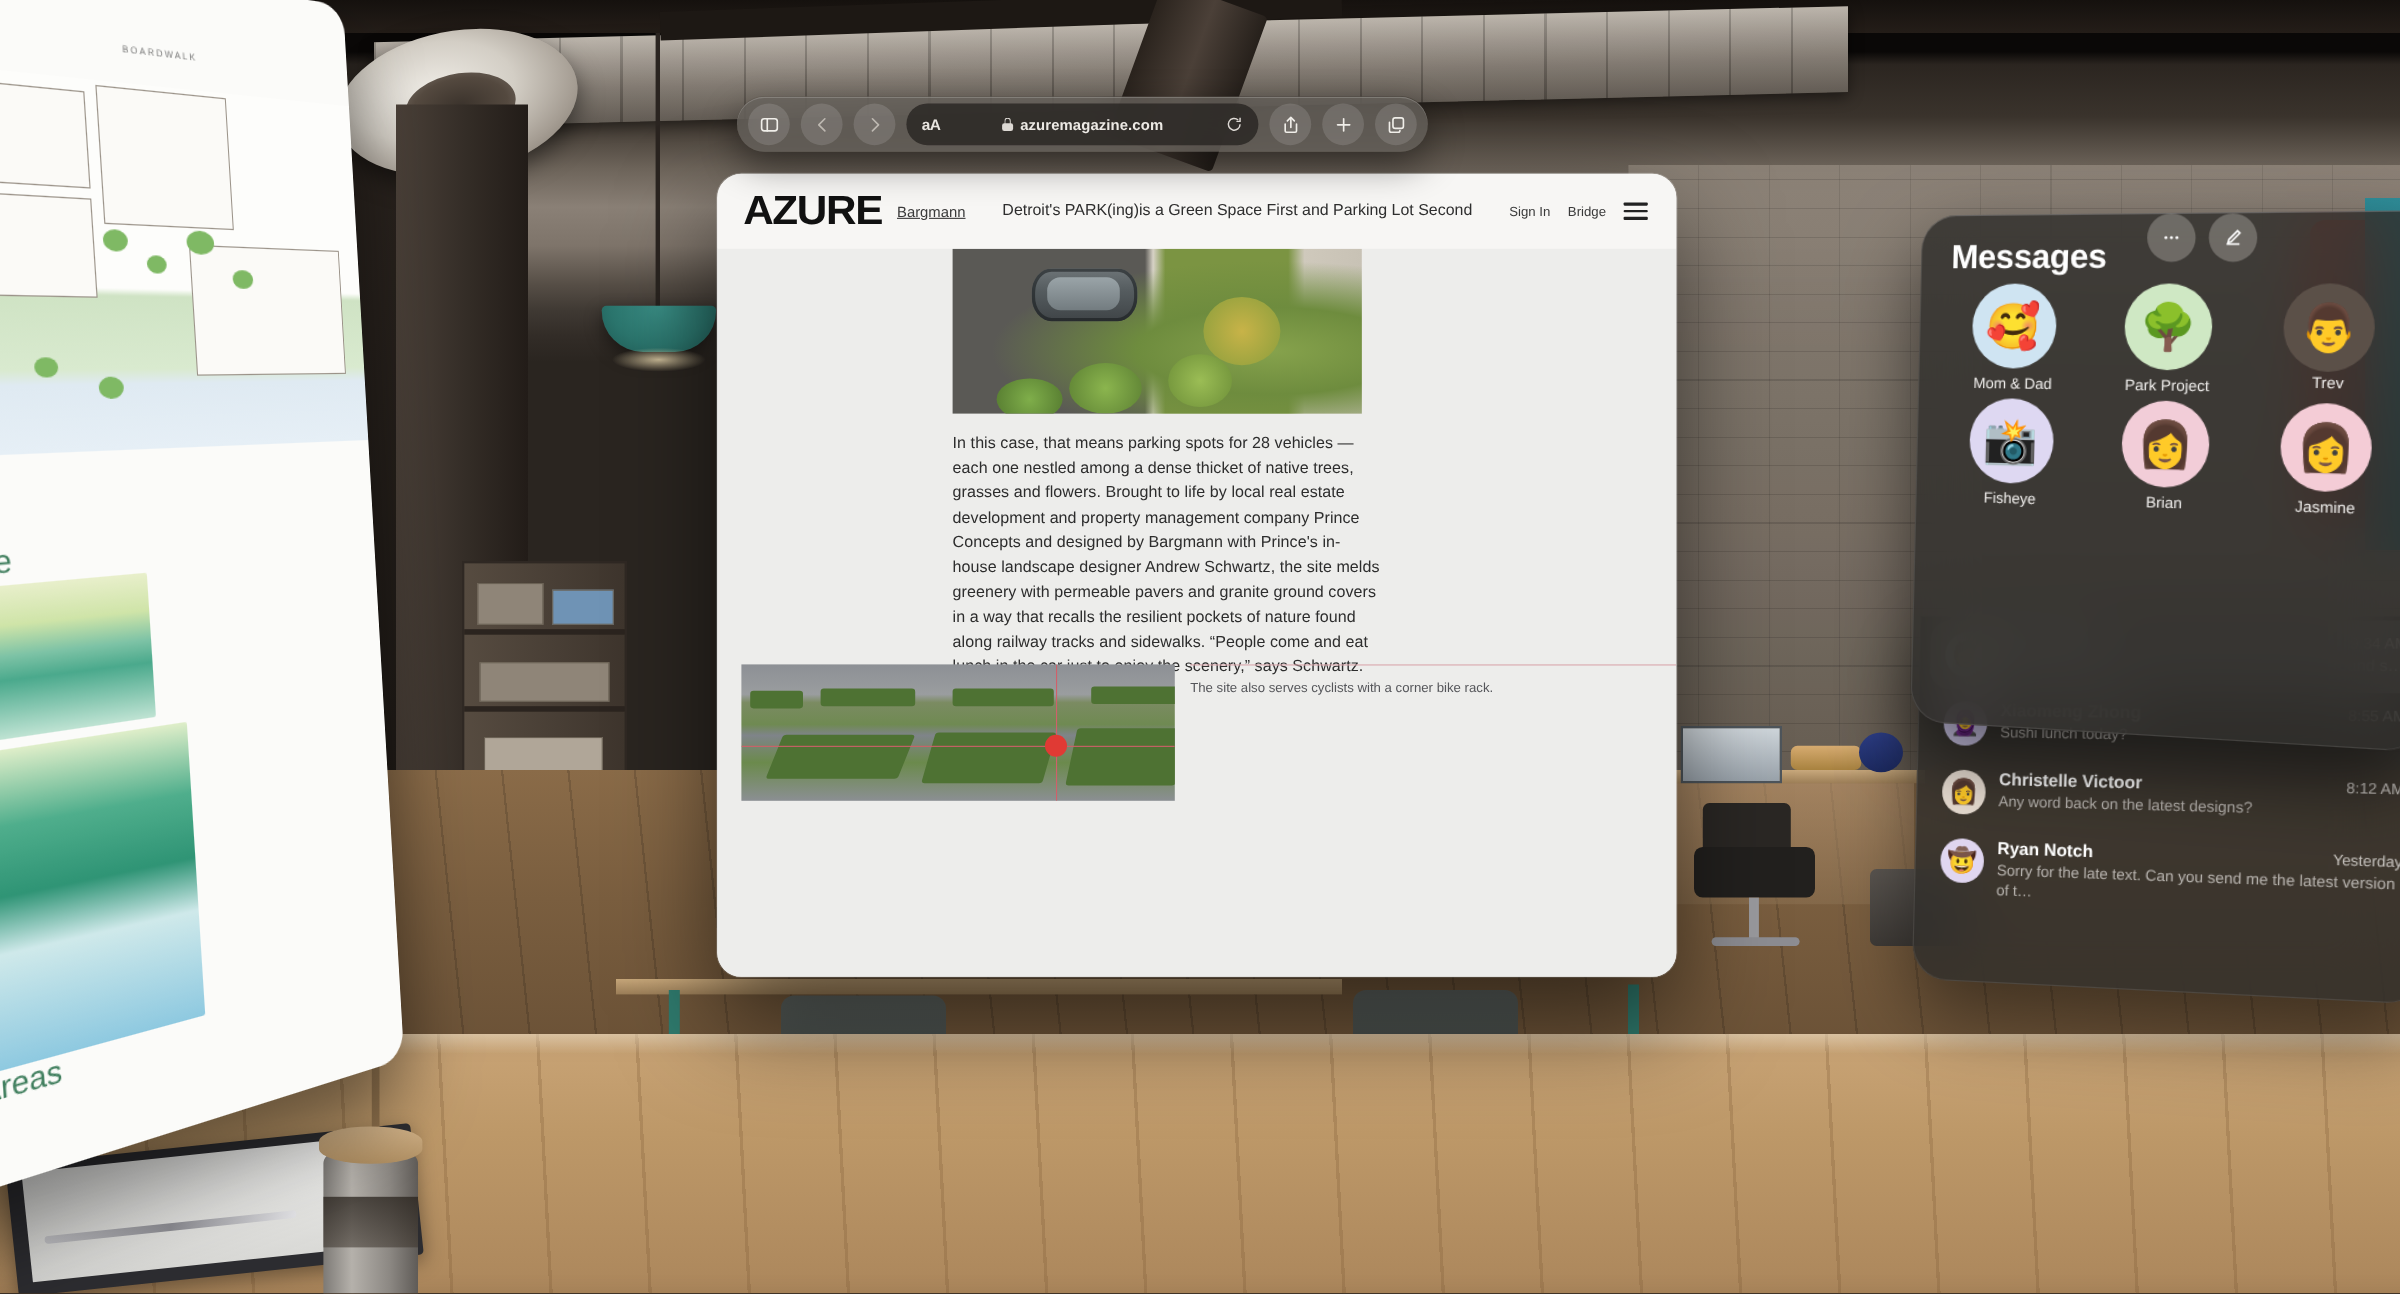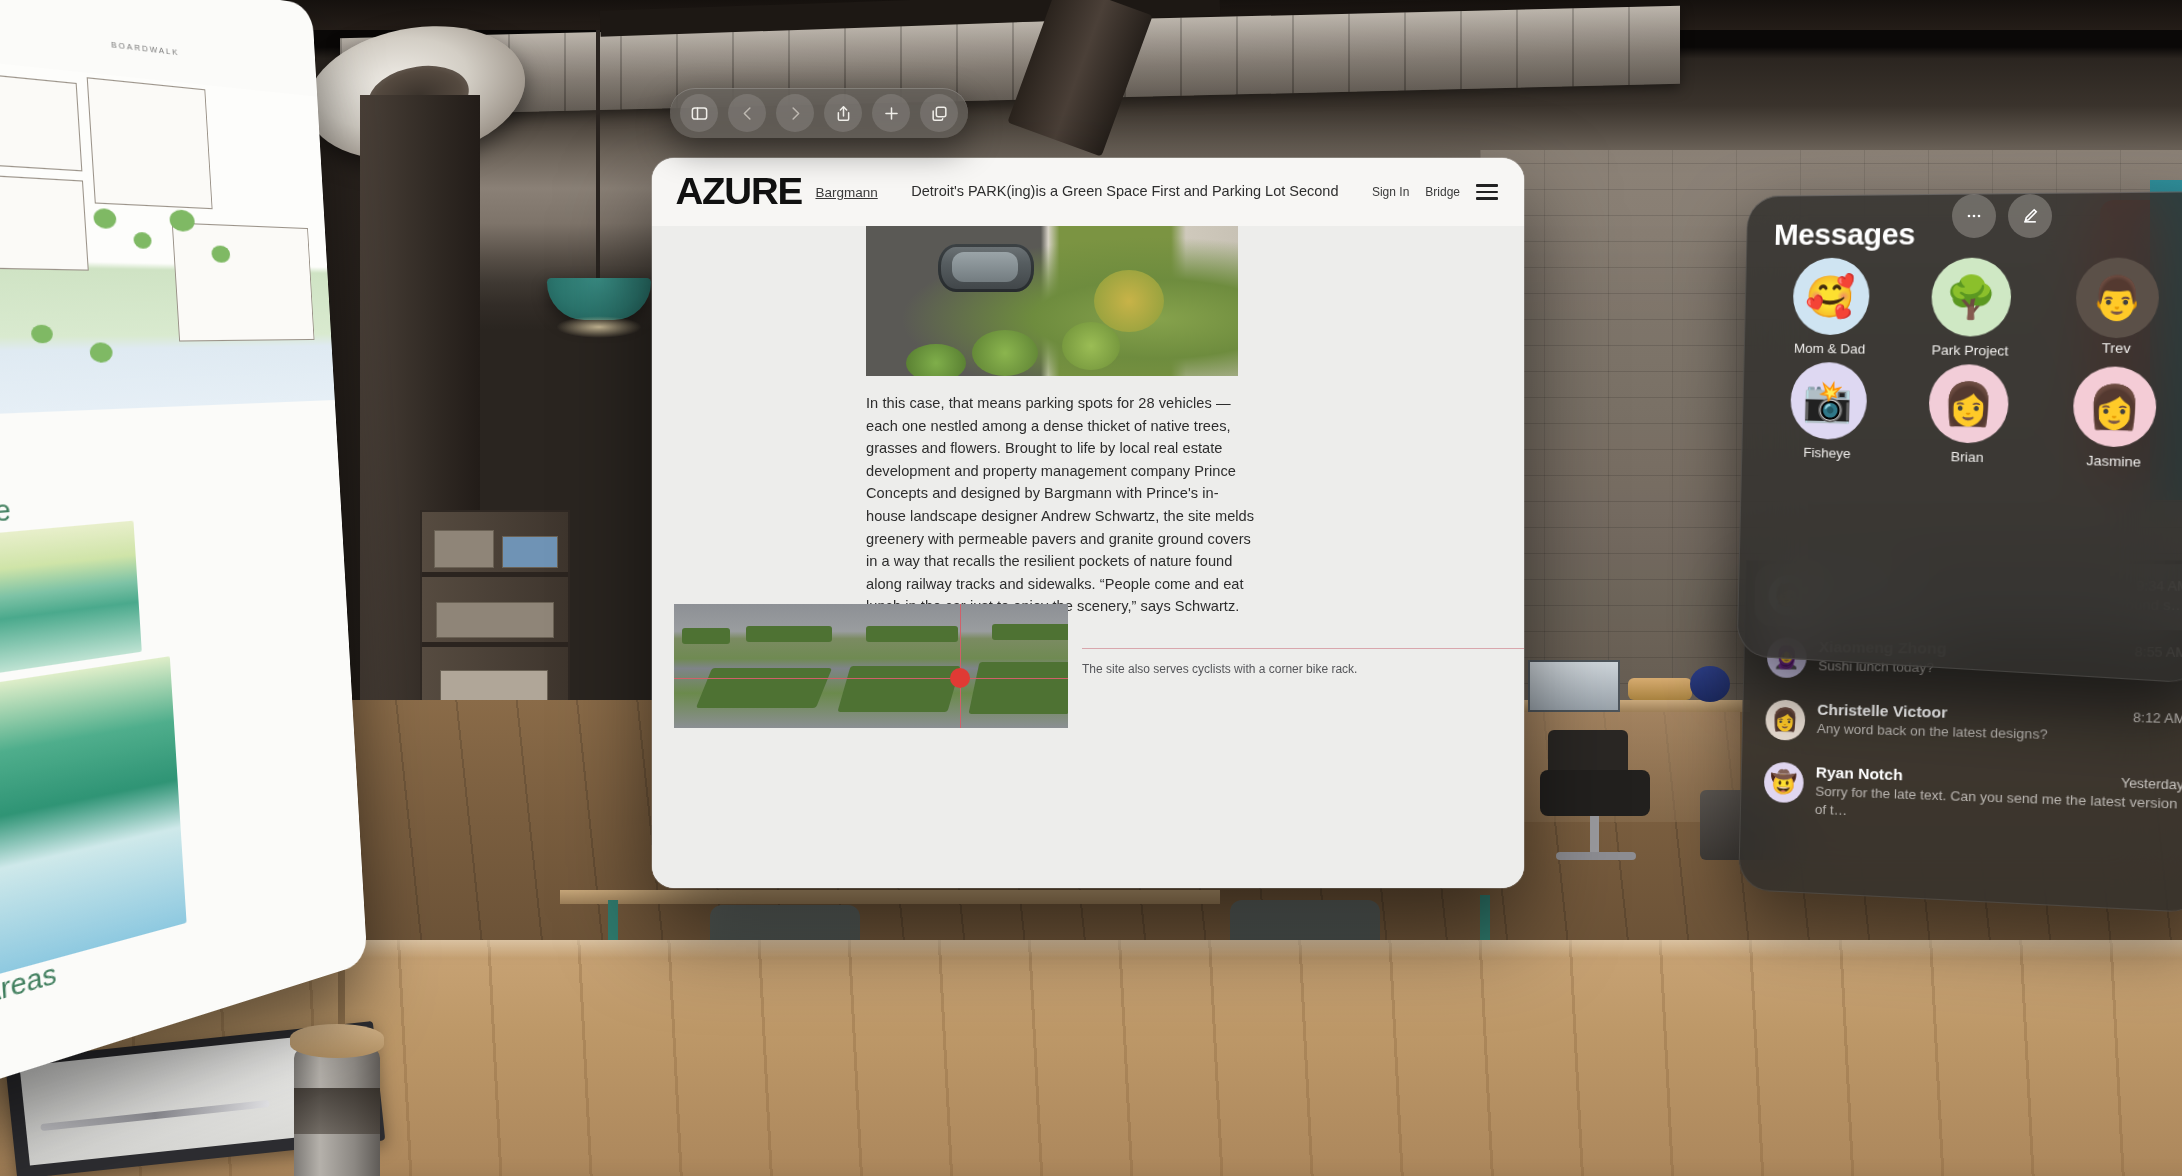--- a/index.html
+++ b/index.html
@@ -290,21 +290,21 @@
   .lower-img{
     position:relative; width:394px; height:124px;
     background:
       linear-gradient(180deg,#8d9095 0%, #9a9d9f 22%, #7b8b62 28%, #6f8a52 44%, #7f8489 52%, #6b8a4c 72%, #8b8f93 100%);
     overflow:hidden;
   }
   .hedge{ position:absolute; height:16px; background:#4e7233; border-radius:3px;}
   .redline-h{position:absolute; left:0; width:100%; height:1.4px; background:#d0606a;}
   .redline-v{position:absolute; top:0; width:1.4px; height:100%; background:#d0606a;}
   .red-dot{position:absolute; width:20px;height:20px;border-radius:50%;background:#e03a34;}
-  .captions{ flex:1; padding-left:14px;margin-top:44px; }
+  .captions{ flex:1; padding-left:14px; }
   .caption{
     font-size:12px; color:#55565a; line-height:1.42; padding:12px 14px 14px 0;
   }
   .caption + .caption{ border-top:1px solid #d9a7ad; }
   .cap-sep-top{ border-top:1px solid #d9a7ad; }
 
   
   #board{
     position:absolute; left:-300px; top:10px; width:640px; height:960px;
     background:#fbfbf9;
@@ -499,20 +499,36 @@
     <svg viewBox="0 0 24 24">
         <polyline points="15,5 8,12 15,19"></polyline>
       </svg>
   </button>
   <button class="tb-btn dim" aria-label="forward">
     <svg viewBox="0 0 24 24">
         <polyline points="9,5 16,12 9,19"></polyline>
       </svg>
   </button>
 
+  <div id="urlbar">
+    <span class="aa">aA</span>
+    <span class="mid">
+      <span class="lock">
+          <span class="shk"></span>
+          <span class="body"></span>
+        </span>
+      <span class="host">azuremagazine.com</span>
+    </span>
+    <span class="reload">
+      <svg viewBox="0 0 24 24">
+          <path d="M20 12a8 8 0 1 1-2.6-5.9"></path>
+          <polyline points="20,3 20,8 15,8"></polyline>
+        </svg>
+    </span>
+  </div>
 
   <button class="tb-btn" aria-label="share">
     <svg viewBox="0 0 24 24">
         <path d="M12 15V4"></path>
         <polyline points="8,7.5 12,3.5 16,7.5"></polyline>
         <path d="M5.5 11v8a1.5 1.5 0 0 0 1.5 1.5h10a1.5 1.5 0 0 0 1.5-1.5v-8"></path>
       </svg>
   </button>
   <button class="tb-btn" aria-label="new tab">
     <svg viewBox="0 0 24 24">

